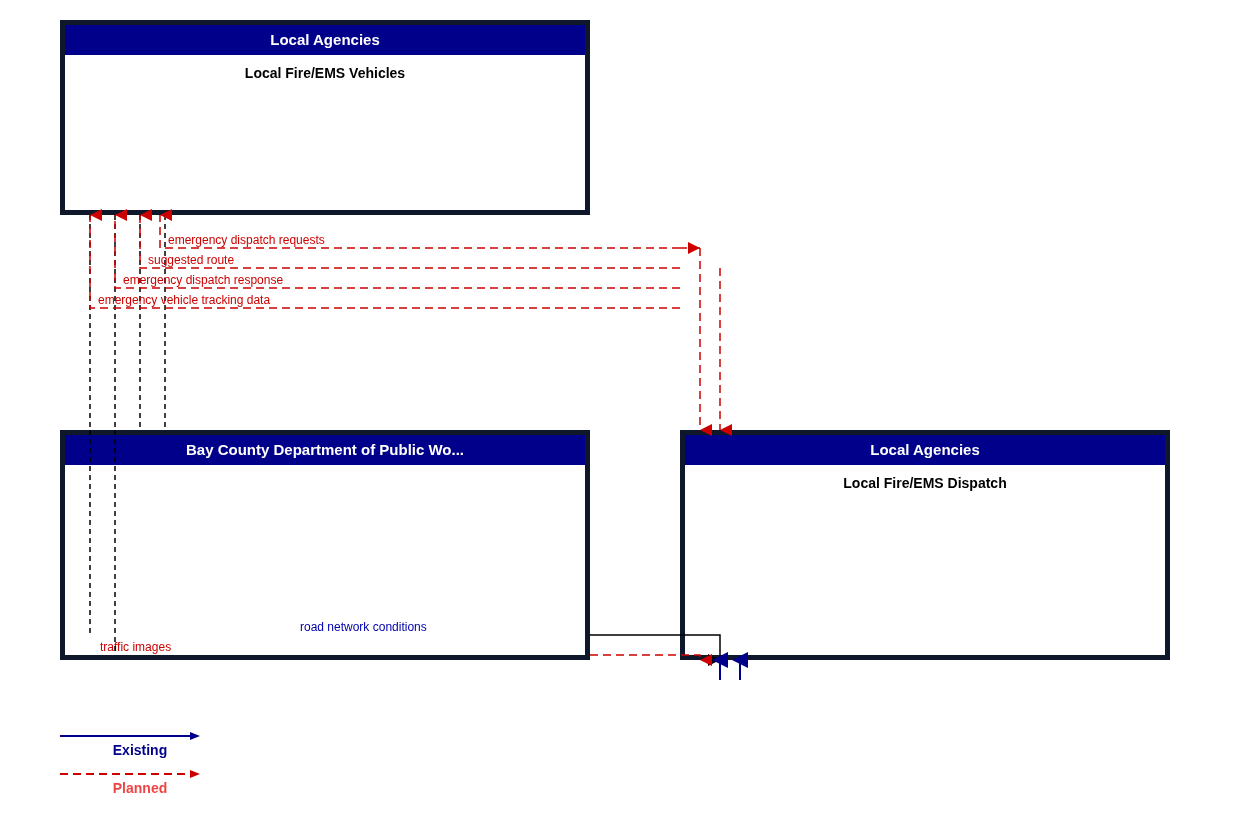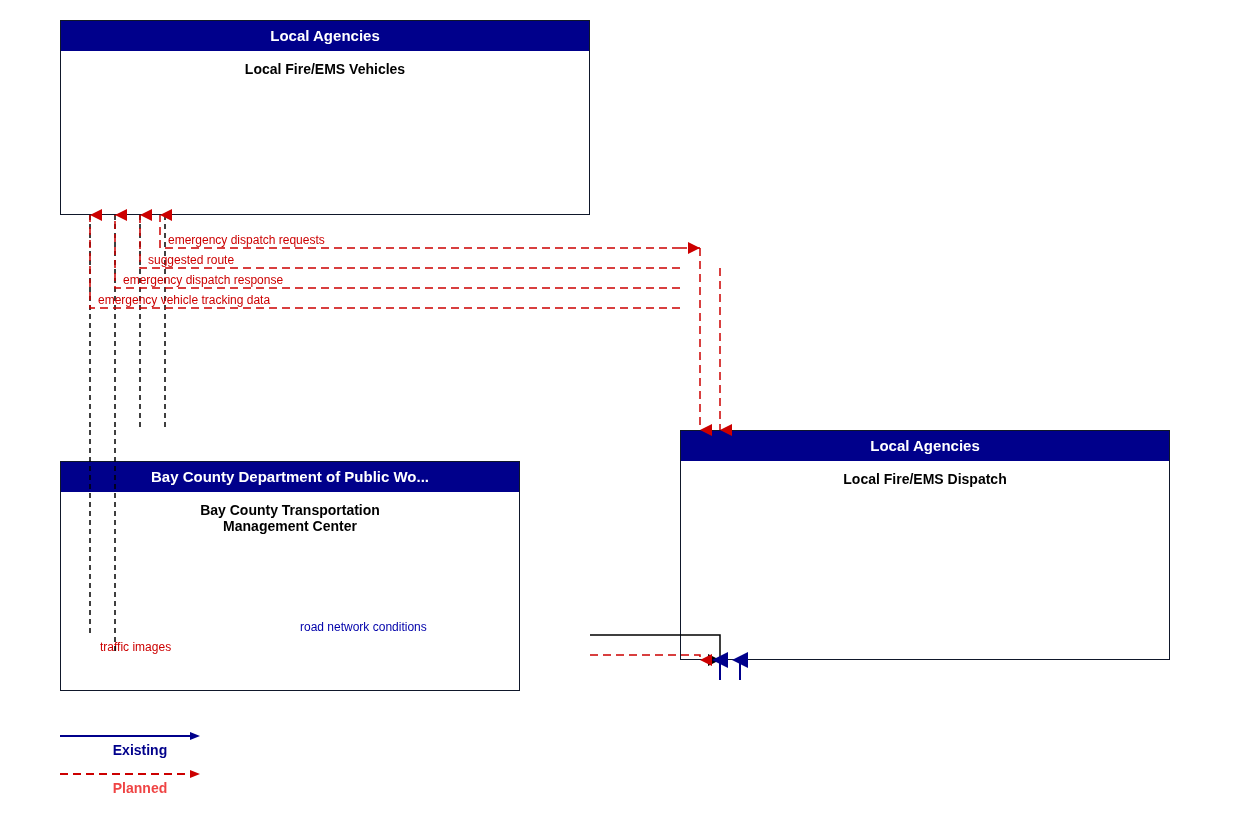--- a/index.html
+++ b/index.html
@@ -15,21 +15,21 @@
     .diagram-container {
       position: absolute;
       top: 0; left: 0;
       width: 1252px;
       height: 836px;
     }
 
     
     .box {
       position: absolute;
-      border: 1px solid #0f172a;
+      border: 5px solid #0f172a;
       background: #fff;
     }
 
     .box-header {
       background: #00008B;
       color: #fff;
       font-weight: bold;
       font-size: 15px;
       text-align: center;
       padding: 6px 8px;
@@ -49,23 +49,22 @@
       top: 20px;
       left: 60px;
       width: 530px;
       height: 195px;
     }
 
     
     .box-tmc {
       top: 430px;
       left: 60px;
-      width: 460px;
+      width: 530px;
       height: 230px;
-      margin-top: 31px;
     }
 
     
     .box-dispatch {
       top: 430px;
       left: 680px;
       width: 490px;
       height: 230px;
     }
 
@@ -107,21 +106,20 @@
 
 <div class="diagram-container">
 
   <div class="box box-vehicles">
     <div class="box-header">Local Agencies</div>
     <div class="box-body">Local Fire/EMS Vehicles</div>
   </div>
 
   <div class="box box-tmc">
     <div class="box-header">Bay County Department of Public Wo...</div>
-    <div class="box-body">Bay County Transportation<br>Management Center</div>
   </div>
 
   <div class="box box-dispatch">
     <div class="box-header">Local Agencies</div>
     <div class="box-body">Local Fire/EMS Dispatch</div>
   </div>
 
   <svg class="svg-overlay">
     <defs>
 

